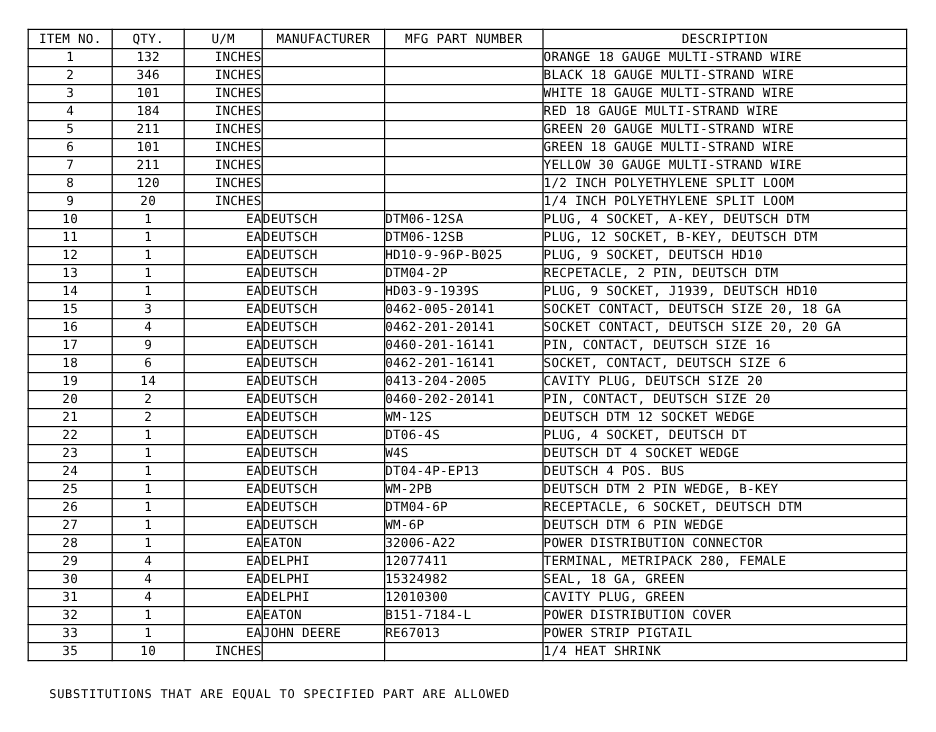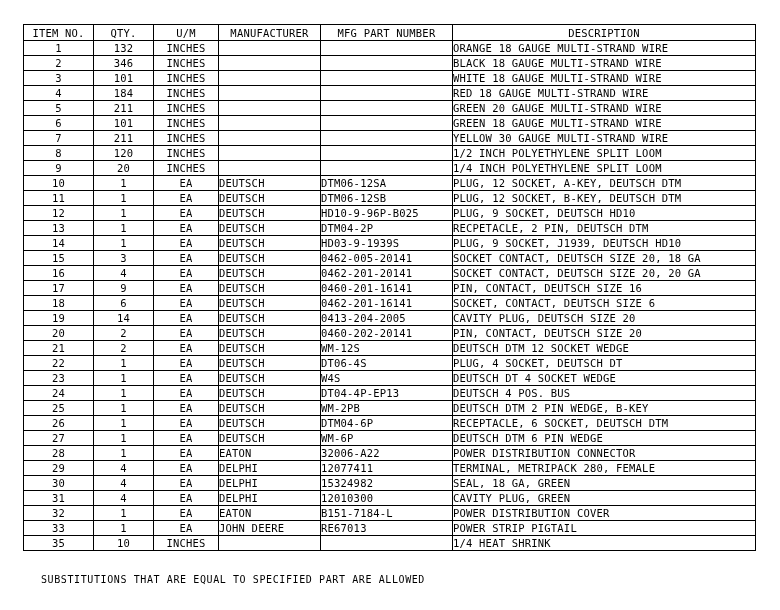--- a/index.html
+++ b/index.html
@@ -67,21 +67,21 @@
   }
 
   td.col-mfr,
   td.col-pn,
   td.col-desc {
     text-align: left;
     padding-left: 6px;
   }
 
   
-  td.col-um { text-align: center; }
+  td.col-um { text-align: right; }
 
   #bom-note {
     position: absolute;
     left: 41px;
     top: 573px;
     font-size: 10px;
     line-height: 14px;
     letter-spacing: 0.6px;
     white-space: nowrap;
   }
@@ -182,21 +182,21 @@
           <td class="col-mfr"></td>
           <td class="col-pn"></td>
           <td class="col-desc">1/4 INCH POLYETHYLENE SPLIT LOOM</td>
         </tr>
         <tr>
           <td class="col-item">10</td>
           <td class="col-qty">1</td>
           <td class="col-um">EA</td>
           <td class="col-mfr">DEUTSCH</td>
           <td class="col-pn">DTM06-12SA</td>
-          <td class="col-desc">PLUG, 12 SOCKET, A-KEY, DEUTSCH DTM</td>
+          <td class="col-desc">PLUG, 4 SOCKET, A-KEY, DEUTSCH DTM</td>
         </tr>
         <tr>
           <td class="col-item">11</td>
           <td class="col-qty">1</td>
           <td class="col-um">EA</td>
           <td class="col-mfr">DEUTSCH</td>
           <td class="col-pn">DTM06-12SB</td>
           <td class="col-desc">PLUG, 12 SOCKET, B-KEY, DEUTSCH DTM</td>
         </tr>
         <tr>

